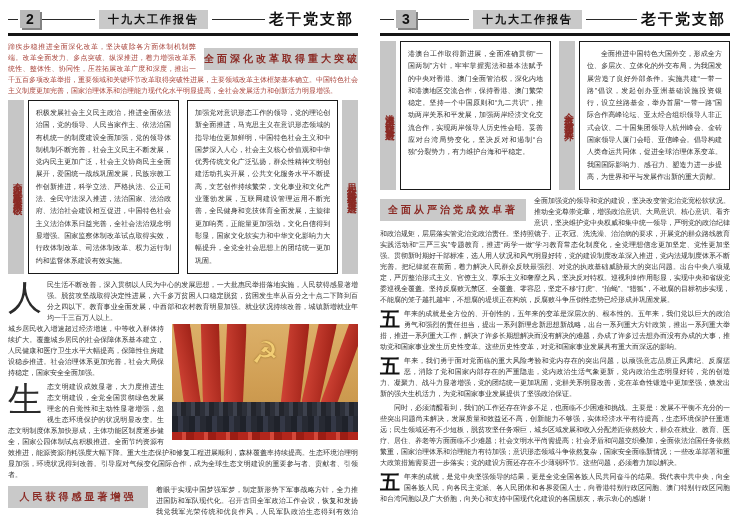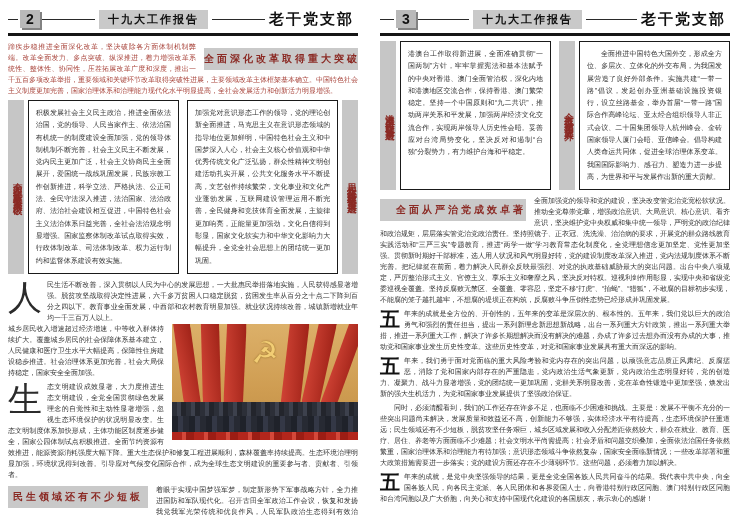--- a/index.html
+++ b/index.html
@@ -123,21 +123,21 @@
         <div class="ph-rowfront"></div>
         <div class="ph-table"></div>
       </div>
       <div class="txt">城乡居民收入增速超过经济增速，中等收入群体持续扩大。覆盖城乡居民的社会保障体系基本建立，人民健康和医疗卫生水平大幅提高，保障性住房建设稳步推进。社会治理体系更加完善，社会大局保持稳定，国家安全全面加强。</div>
       <div style="height:3px;"></div>
       <span class="dropcap-big">生</span>
       <div class="txt">态文明建设成效显著，大力度推进生态文明建设，全党全国贯彻绿色发展理念的自觉性和主动性显著增强，忽视生态环境保护的状况明显改变。生态文明制度体系加快形成，主体功能区制度逐步健全，国家公园体制试点积极推进。全面节约资源有效推进，能源资源消耗强度大幅下降。重大生态保护和修复工程进展顺利，森林覆盖率持续提高。生态环境治理明显加强，环境状况得到改善。引导应对气候变化国际合作，成为全球生态文明建设的重要参与者、贡献者、引领者。</div>
     </div>
 
     <div class="clearfix" style="margin-top:4px;">
-      <div class="banner fl">民生领域还有不少短板</div>
+      <div class="banner fl">人民获得感显著增强</div>
       <div class="txt">着眼于实现中国梦强军梦，制定新形势下军事战略方针，全力推进国防和军队现代化。召开古田全军政治工作会议，恢复和发扬我党我军光荣传统和优良作风，人民军队政治生态得到有效治理。国防和军队改革取得历史性突破，形成军委管总、战区主战、军种主建新格局，人民军队组织架构和力量体系实现革命性重塑。加强练兵备战，有效遂行海上维权、反恐维稳、抢险救灾、国际维和、亚丁湾护航、人道主义救援等重大任务，武器装备加快发展，军事斗争准备取得重大进展。人民军队在中国特色强军之路上迈出坚定步伐。</div>
     </div>
   </div>
 
   <div class="page page-right">
     <div class="hdr">
       <span class="dash" style="width:14px"></span>
       <span class="pagenum">3</span>
       <span class="grow"></span>
       <span class="hdr-title">十九大工作报告</span>
@@ -151,21 +151,21 @@
       <div class="box" style="width:152px; margin-left:4px;">
         <div class="txt">港澳台工作取得新进展，全面准确贯彻“一国两制”方针，牢牢掌握宪法和基本法赋予的中央对香港、澳门全面管治权，深化内地和港澳地区交流合作，保持香港、澳门繁荣稳定。坚持一个中国原则和“九二共识”，推动两岸关系和平发展，加强两岸经济文化交流合作，实现两岸领导人历史性会晤。妥善应对台湾局势变化，坚决反对和遏制“台独”分裂势力，有力维护台海和平稳定。</div>
       </div>
       <div class="vlabel vl-sp" style="margin-left:8px;">全方位外交布局深入展开</div>
       <div class="box" style="width:152px; margin-left:4px;">
         <div class="txt indent">全面推进中国特色大国外交，形成全方位、多层次、立体化的外交布局，为我国发展营造了良好外部条件。实施共建“一带一路”倡议，发起创办亚洲基础设施投资银行，设立丝路基金，举办首届“一带一路”国际合作高峰论坛、亚太经合组织领导人非正式会议、二十国集团领导人杭州峰会、金砖国家领导人厦门会晤、亚信峰会。倡导构建人类命运共同体，促进全球治理体系变革。我国国际影响力、感召力、塑造力进一步提高，为世界和平与发展作出新的重大贡献。</div>
       </div>
     </div>
 
     <div class="clearfix">
-      <div class="banner fl" style="width:146px; margin-top:4px;text-align:right;">全面从严治党成效卓著</div>
+      <div class="banner fl" style="width:146px; margin-top:4px;">全面从严治党成效卓著</div>
       <div class="txt">全面加强党的领导和党的建设，坚决改变管党治党宽松软状况。推动全党尊崇党章，增强政治意识、大局意识、核心意识、看齐意识，坚决维护党中央权威和集中统一领导，严明党的政治纪律和政治规矩，层层落实管党治党政治责任。坚持照镜子、正衣冠、洗洗澡、治治病的要求，开展党的群众路线教育实践活动和“三严三实”专题教育，推进“两学一做”学习教育常态化制度化，全党理想信念更加坚定、党性更加坚强。贯彻新时期好干部标准，选人用人状况和风气明显好转，党的建设制度改革深入推进，党内法规制度体系不断完善。把纪律挺在前面，着力解决人民群众反映最强烈、对党的执政基础威胁最大的突出问题。出台中央八项规定，严厉整治形式主义、官僚主义、享乐主义和奢靡之风，坚决反对特权。巡视利剑作用彰显，实现中央和省级党委巡视全覆盖。坚持反腐败无禁区、全覆盖、零容忍，坚定不移“打虎”、“拍蝇”、“猎狐”，不敢腐的目标初步实现，不能腐的笼子越扎越牢，不想腐的堤坝正在构筑，反腐败斗争压倒性态势已经形成并巩固发展。</div>
     </div>
 
     <div class="clearfix" style="margin-top:3px;">
       <span class="dropcap-five">五</span>
       <div class="txt">年来的成就是全方位的、开创性的，五年来的变革是深层次的、根本性的。五年来，我们党以巨大的政治勇气和强烈的责任担当，提出一系列新理念新思想新战略，出台一系列重大方针政策，推出一系列重大举措，推进一系列重大工作，解决了许多长期想解决而没有解决的难题，办成了许多过去想办而没有办成的大事，推动党和国家事业发生历史性变革。这些历史性变革，对党和国家事业发展具有重大而深远的影响。</div>
     </div>
 
     <div class="clearfix" style="margin-top:3px;">
       <span class="dropcap-five">五</span>

